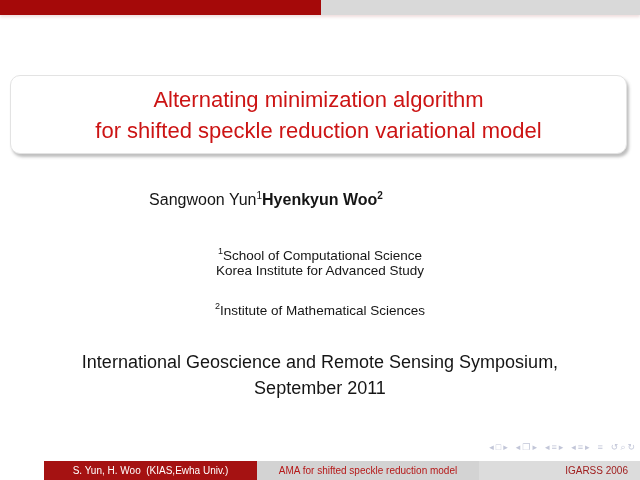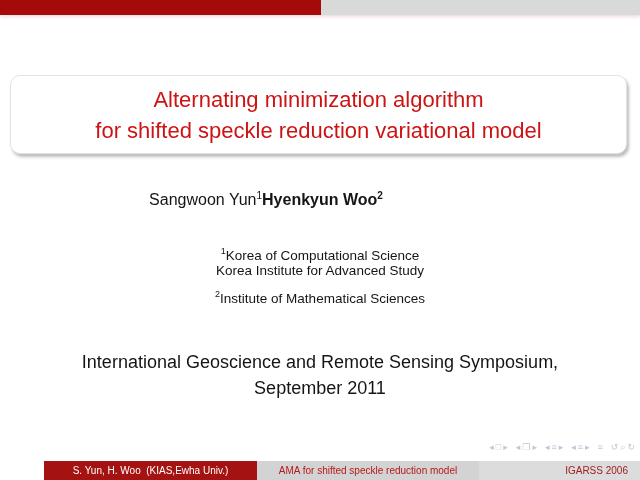--- a/index.html
+++ b/index.html
@@ -53,21 +53,21 @@
 
   
   .affils {
     position: absolute; top: 244px; left: 0;
     width: 640px;
     text-align: center;
     font-size: 13.5px;
     line-height: 15.5px;
     color: #151515;
   }
-  .affil + .affil { margin-top: 8px; }
+  .affil + .affil { margin-top: 20px; }
   .affils sup { font-size: 9px; }
 
   
   .conference {
     position: absolute; top: 349px; left: 0;
     width: 640px;
     text-align: center;
     font-size: 18px;
     line-height: 26px;
     color: #151515;
@@ -122,21 +122,21 @@
     <div class="title-line">for shifted speckle reduction variational model</div>
   </div>
 
   <div class="authors">
     <span class="author"><span>Sangwoon Yun</span><sup>1</sup></span>
     <span class="author bold"><span>Hyenkyun Woo</span><sup>2</sup></span>
   </div>
 
   <div class="affils">
     <div class="affil">
-      <div><sup>1</sup><span>Korea of Computational Science</span></div>
+      <div><sup>1</sup><span>School of Computational Science</span></div>
       <div>Korea Institute for Advanced Study</div>
     </div>
     <div class="affil">
       <div><sup>2</sup><span>Institute of Mathematical Sciences</span></div>
     </div>
   </div>
 
   <div class="conference">
     <div>International Geoscience and Remote Sensing Symposium,</div>
     <div>September 2011</div>

